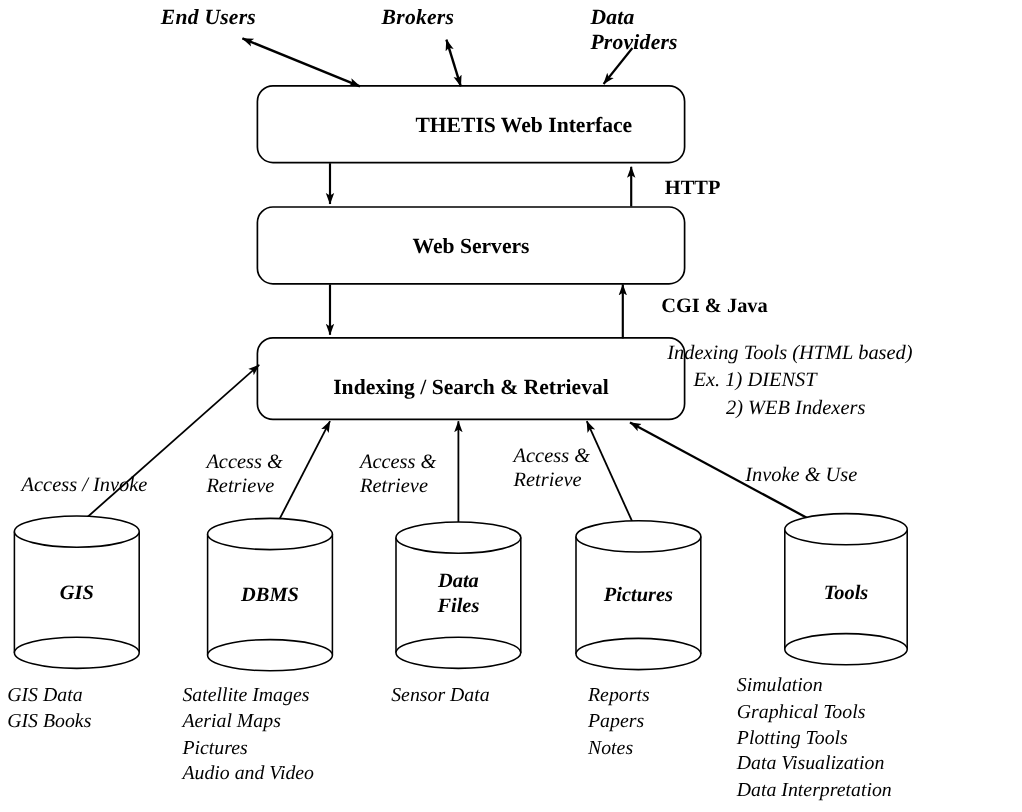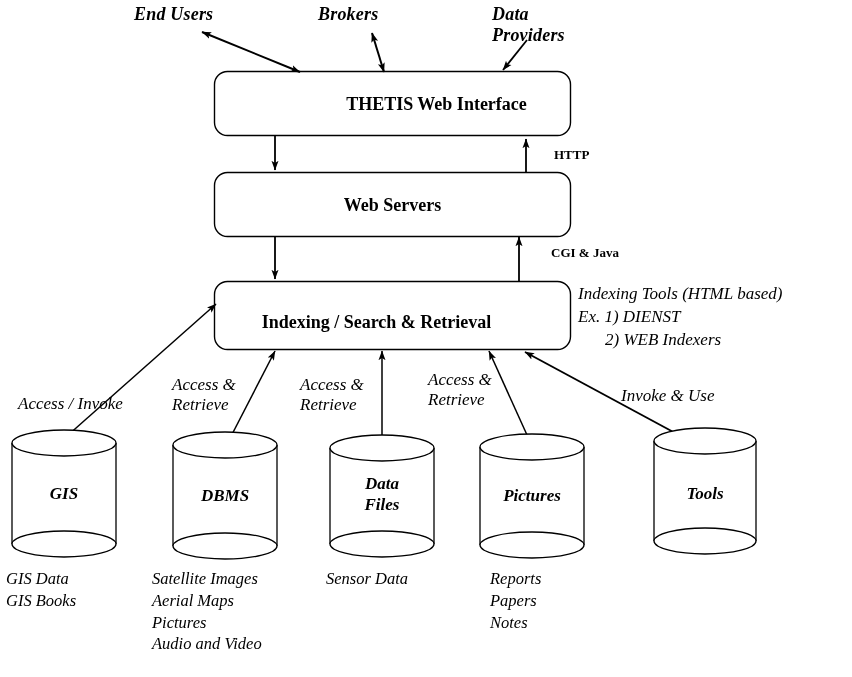--- a/index.html
+++ b/index.html
@@ -41,21 +41,21 @@
   
   .box-title {
     font-weight: bold;
     font-size: 18px;
     text-align: center;
     width: 100%;
   }
   
   .proto-label {
     font-weight: bold;
-    font-size: 13px;
+    font-size: 17px;
   }
   
   .anno {
     font-style: italic;
     font-size: 17px;
   }
   
   .store-name {
     position: absolute;
     font-weight: bold;
@@ -153,26 +153,26 @@
     </g>
   </svg>
 
   <div class="txt actor-label" style="left:134px; top:4px;">End Users</div>
   <div class="txt actor-label" style="left:318px; top:4px;">Brokers</div>
   <div class="txt actor-label" style="left:492px; top:4px;">Data
 Providers</div>
 
   <div class="txt box-title" style="left:214px; top:94px; width:357px;padding-left:44px;">THETIS Web Interface</div>
   <div class="txt box-title" style="left:214px; top:195px; width:357px;">Web Servers</div>
-  <div class="txt box-title" style="left:198px; top:312px; width:357px;">Indexing / Search &amp; Retrieval</div>
+  <div class="txt box-title" style="left:214px; top:312px; width:357px;">Indexing / Search &amp; Retrieval</div>
 
   <div class="txt proto-label" style="left:554px; top:147px;">HTTP</div>
   <div class="txt proto-label" style="left:551px; top:245px;">CGI &amp; Java</div>
 
-  <div class="txt anno" style="left:578px; top:284px;font-family:Liberation Serif, serif;">Indexing Tools (HTML based)</div>
+  <div class="txt anno" style="left:556px; top:284px;font-family:Liberation Serif, serif;">Indexing Tools (HTML based)</div>
   <div class="txt anno" style="left:578px; top:307px;">Ex. 1) DIENST</div>
   <div class="txt anno" style="left:605px; top:330px;">2) WEB Indexers</div>
 
   <div class="txt anno" style="left:18px; top:358px;margin-top:36px;">Access / Invoke</div>
   <div class="txt anno" style="left:172px; top:375px;">Access &amp;
 Retrieve</div>
   <div class="txt anno" style="left:300px; top:375px;">Access &amp;
 Retrieve</div>
   <div class="txt anno" style="left:428px; top:370px;">Access &amp;
 Retrieve</div>
@@ -188,14 +188,19 @@
   <div class="caption" style="left:6px; top:568px;">GIS Data
 GIS Books</div>
   <div class="caption" style="left:152px; top:568px;">Satellite Images
 Aerial Maps
 Pictures
 Audio and Video</div>
   <div class="caption" style="left:326px; top:568px;">Sensor Data</div>
   <div class="caption" style="left:490px; top:568px;">Reports
 Papers
 Notes</div>
+  <div class="caption" style="left:614px; top:560px;">Simulation
+Graphical Tools
+Plotting Tools
+Data Visualization
+Data Interpretation</div>
 
 </div>
 
 </body></html>

